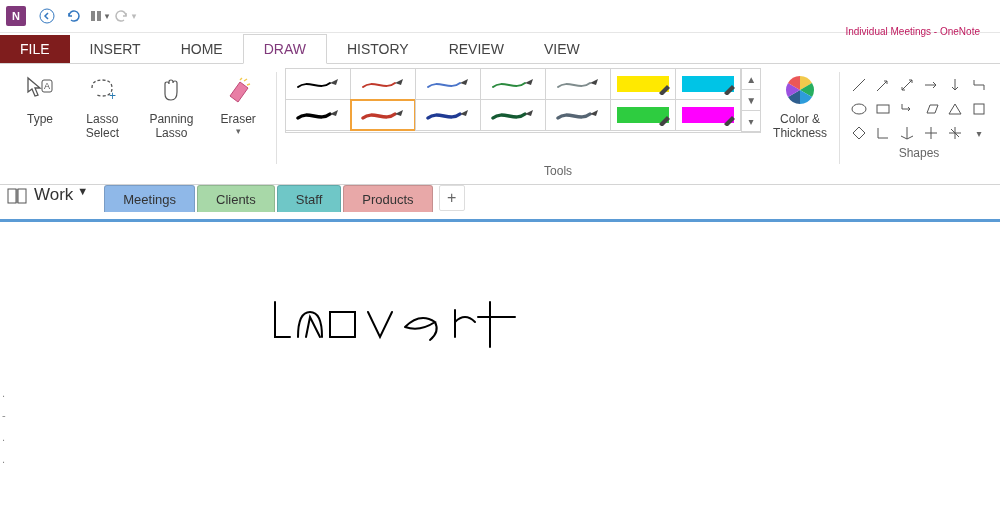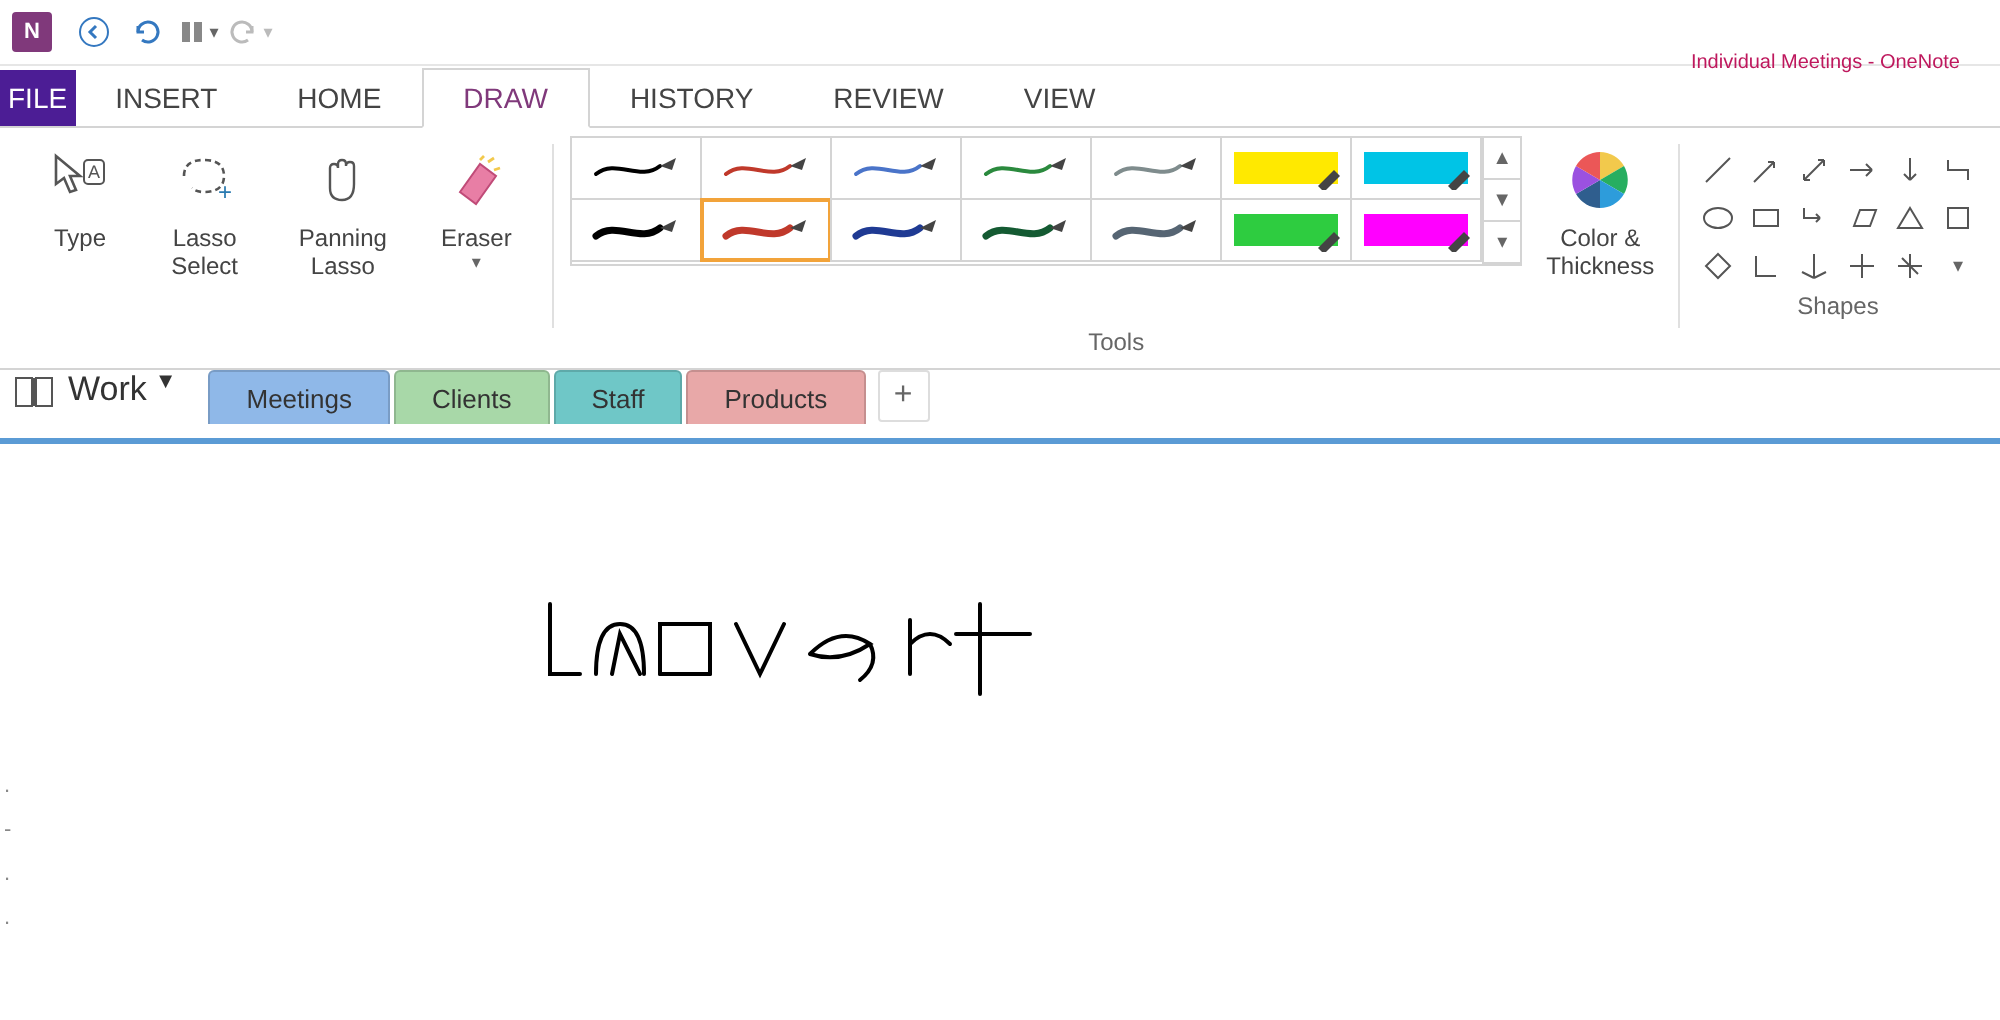--- a/index.html
+++ b/index.html
@@ -2,21 +2,21 @@
 <html><head>
 <meta charset="utf-8">
 <style>
   html,body{margin:0;padding:0;font-family:"Segoe UI",Arial,sans-serif;font-size:13px;color:#333;background:#fff;width:1000px;height:510px;overflow:hidden;}
   .qat{height:32px;background:#fff;display:flex;align-items:center;padding:0 6px;border-bottom:1px solid #e6e6e6;position:relative;}
   .qat .app-icon{width:20px;height:20px;background:#80397B;display:flex;align-items:center;justify-content:center;color:#fff;font-size:11px;font-weight:bold;border-radius:2px;margin-right:8px;}
   .qat .btn{width:26px;height:26px;display:flex;align-items:center;justify-content:center;color:#666;font-size:15px;cursor:pointer;}
   .qat .title{position:absolute;right:20px;top:6px;font-size:10px;color:#be185d;margin-top:20px;}
   .tabs{height:30px;display:flex;align-items:flex-end;background:#fff;border-bottom:1px solid #d4d4d4;}
   .tab{padding:6px 20px;font-size:14px;color:#444;cursor:pointer;}
-  .tab.file{background:#4c1d95;color:#fff;padding:6px 4px;}
+  .tab.file{background:#7f1d1d;color:#fff;padding:6px 20px;}
   .tab.active{border:1px solid #d4d4d4;border-bottom:1px solid #fff;margin-bottom:-1px;background:#fff;color:#80397B;}
   .ribbon{display:flex;background:#fff;border-bottom:1px solid #d4d4d4;padding:4px 6px 0 6px;height:116px;}
   .group{display:flex;flex-direction:column;align-items:center;padding:0 4px;}
   .group-items{display:flex;align-items:flex-start;}
   .group-label{font-size:12px;color:#666;text-align:center;padding:2px 0 4px 0;width:100%;}
   .sep{width:1px;background:#e0e0e0;margin:4px 4px 20px 4px;}
   .big-btn{display:flex;flex-direction:column;align-items:center;justify-content:flex-start;min-width:52px;height:90px;padding:4px 4px 0 4px;cursor:pointer;font-size:12px;text-align:center;color:#444;}
   .big-btn .icon{height:36px;width:36px;display:flex;align-items:center;justify-content:center;margin-bottom:4px;}
   .pen-gallery{display:flex;flex-direction:column;border:1px solid #d4d4d4;}
   .pen-row{display:flex;}

